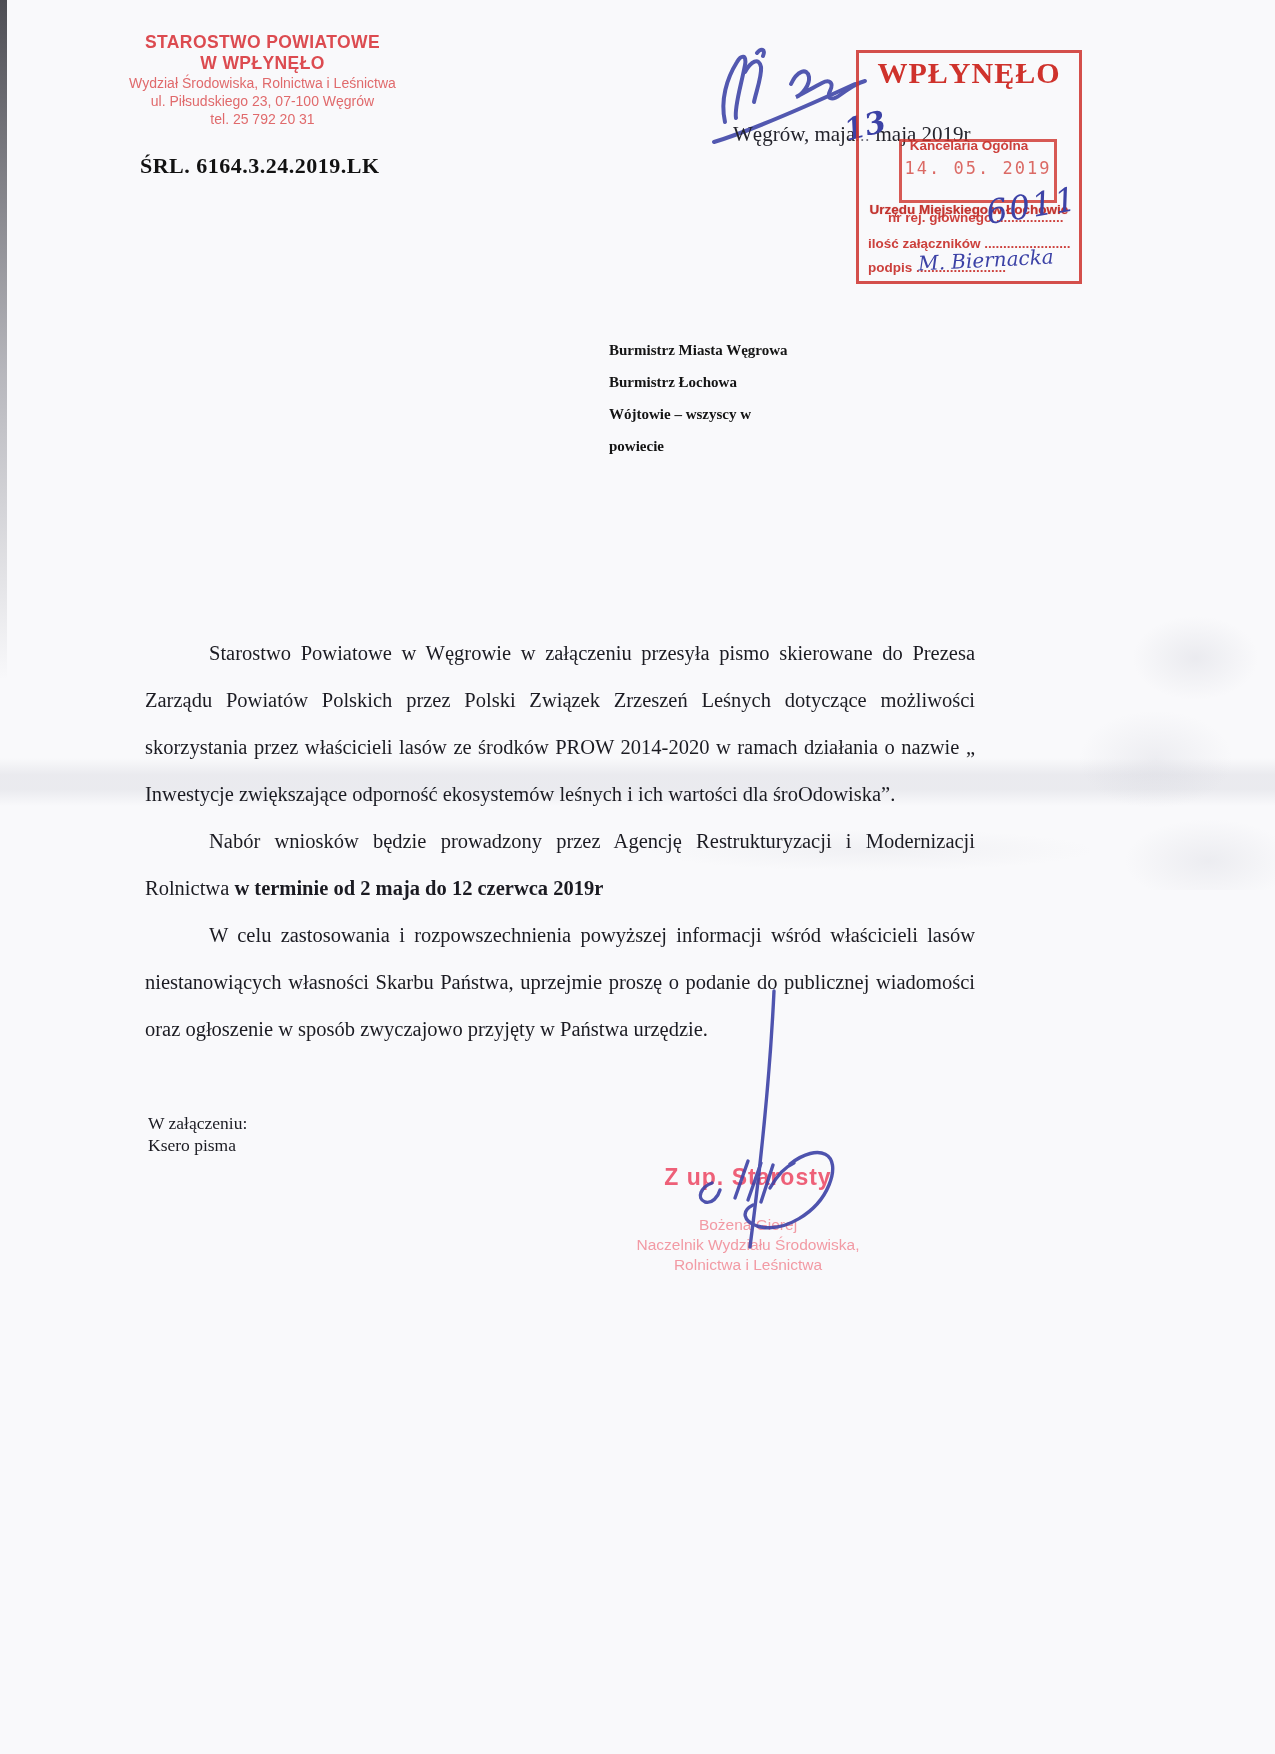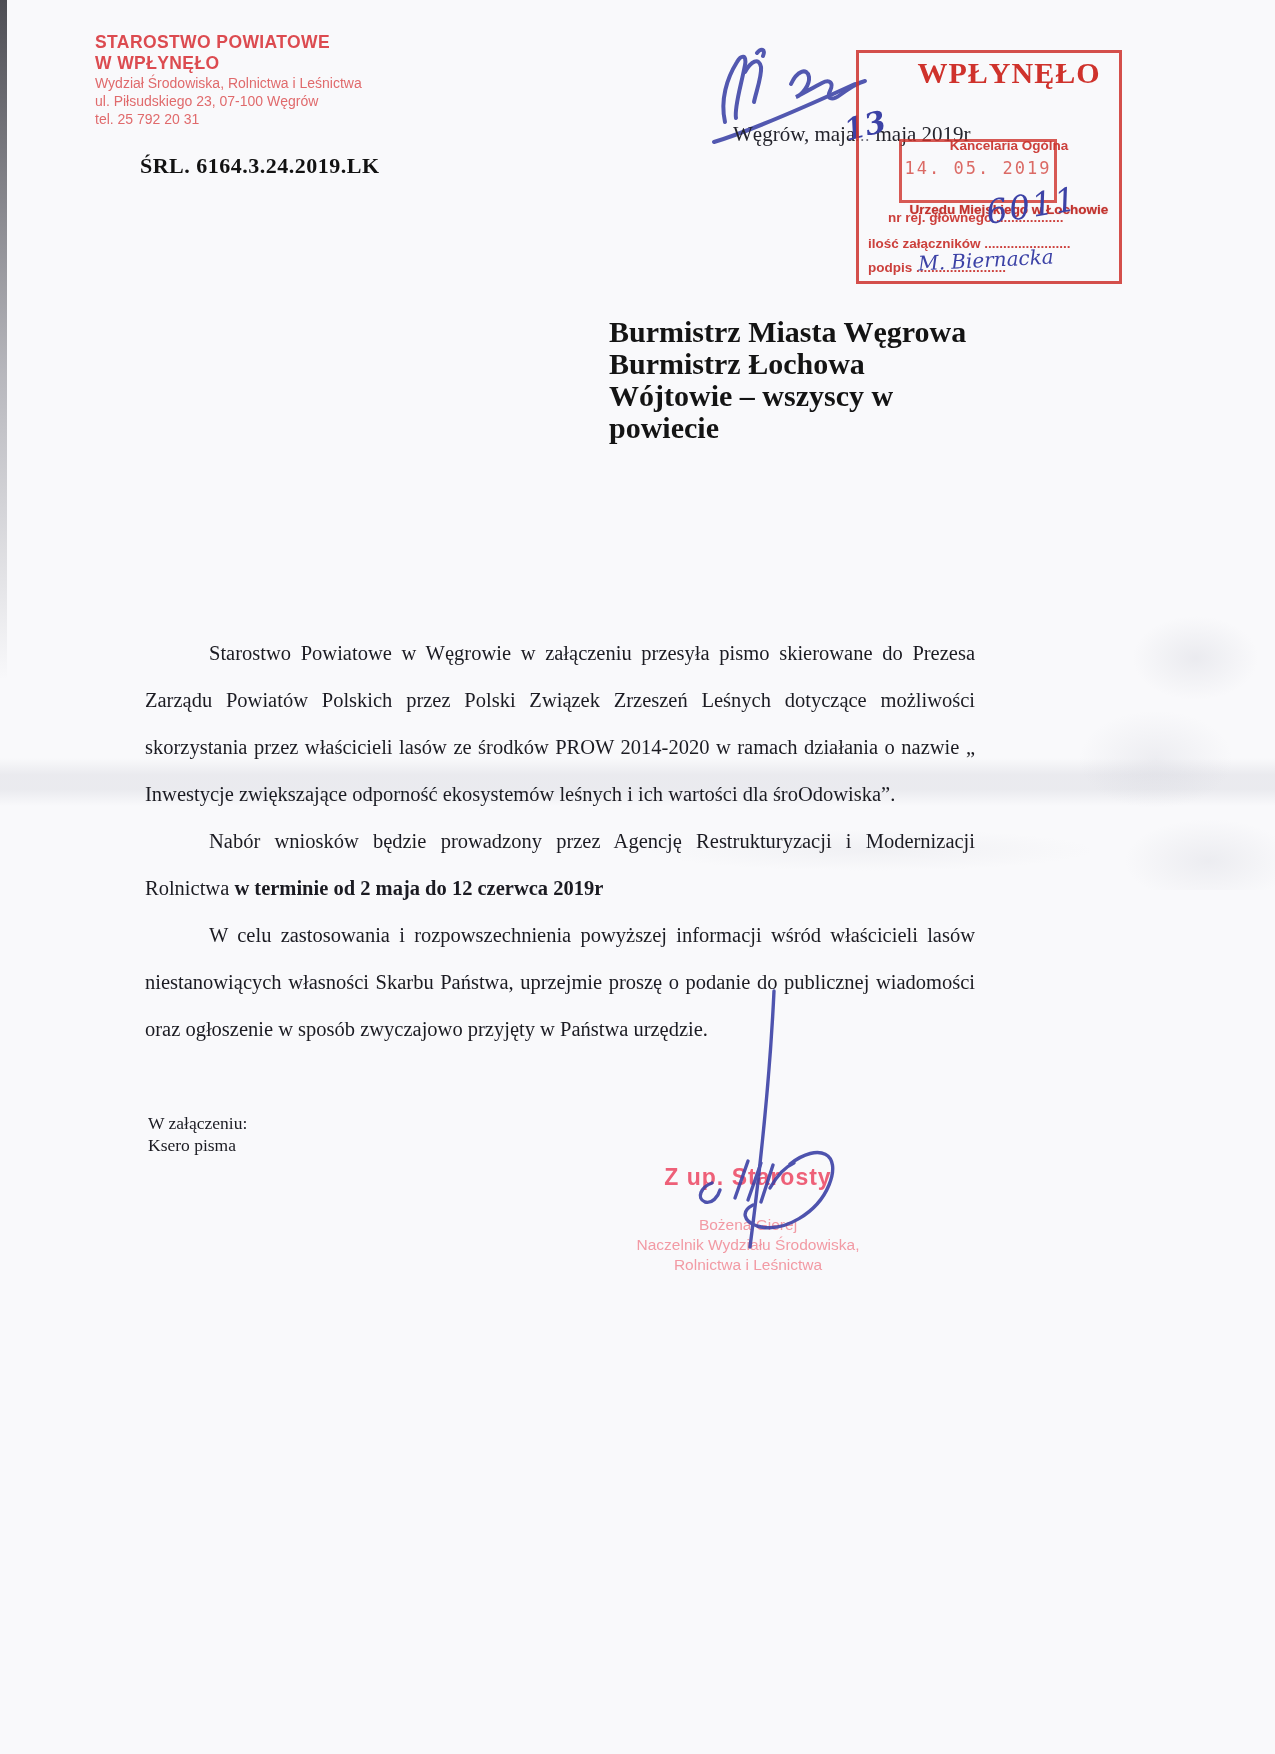--- a/index.html
+++ b/index.html
@@ -28,21 +28,21 @@
       radial-gradient(110px 70px at 55% 55%, rgba(168,170,186,.15), rgba(168,170,186,0) 70%),
       radial-gradient(120px 60px at 75% 90%, rgba(168,170,186,.16), rgba(168,170,186,0) 70%);
   }
   .blotch-mid{
     position:absolute;left:560px;top:820px;width:620px;height:60px;
     background:radial-gradient(300px 28px at 50% 50%, rgba(165,167,182,.10), rgba(165,167,182,0) 75%);
   }
   
   .letterhead{
     position:absolute;left:95px;top:32px;width:335px;
-    font-family:"Liberation Sans", sans-serif;
+    text-align:center;font-family:"Liberation Sans", sans-serif;
   }
   .letterhead .big{font-size:17.5px;font-weight:bold;color:#dc4b50;letter-spacing:.4px;line-height:21px;}
   .letterhead .small{font-size:14px;color:#e06a6c;line-height:18px;}
   
   .refno{
     position:absolute;left:140px;top:153px;
     font-size:22px;font-weight:bold;color:#121212;letter-spacing:.5px;
   }
   
   .dateline{
@@ -53,21 +53,20 @@
   .hand{font-family:"DejaVu Serif", serif;font-style:italic;color:#3c42a6;}
   .day-hand{
     position:absolute;left:844px;top:108px;font-size:30px;font-weight:bold;
     transform:rotate(-14deg);
   }
   
   .stamp{
     position:absolute;left:856px;top:50px;width:220px;height:228px;
     border:3px solid rgba(206,49,43,.85);
     color:#ce312b;
-    padding-left:40px;
   }
   .stamp .title{
     margin-top:3px;text-align:center;
     font-size:30px;font-weight:bold;letter-spacing:1px;
     font-family:"Liberation Serif", serif;color:#cf322c;
   }
   .stamp .sub{
     text-align:center;font-family:"Liberation Sans", sans-serif;
     font-size:13.5px;font-weight:bold;line-height:16px;color:#cc403c;margin-top:48px;
   }
@@ -94,22 +93,22 @@
   .reg-hand{
     position:absolute;left:986px;top:186px;font-size:33px;
     transform:rotate(-9deg);letter-spacing:2px;
   }
   .sig-hand{
     position:absolute;left:918px;top:248px;font-size:20px;
     transform:rotate(-3deg);white-space:nowrap;
   }
   
   .recipients{
-    position:absolute;left:609px;top:316px;
-    font-size:30px;font-weight:bold;line-height:32px;color:#141414;
+    position:absolute;left:609px;top:334px;
+    font-size:15px;font-weight:bold;line-height:32px;color:#141414;
   }
   
   .body-text{
     position:absolute;left:145px;top:630px;width:830px;
     font-size:20.5px;line-height:47px;text-align:justify;color:#1b1b22;
   }
   .body-text p{margin:0;text-indent:64px;}
   
   .enclosure{
     position:absolute;left:148px;top:1112px;

